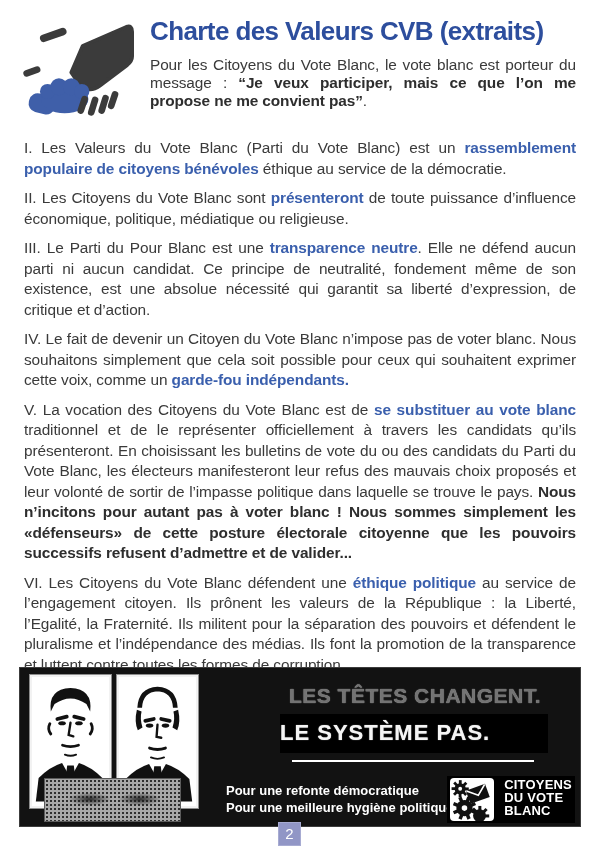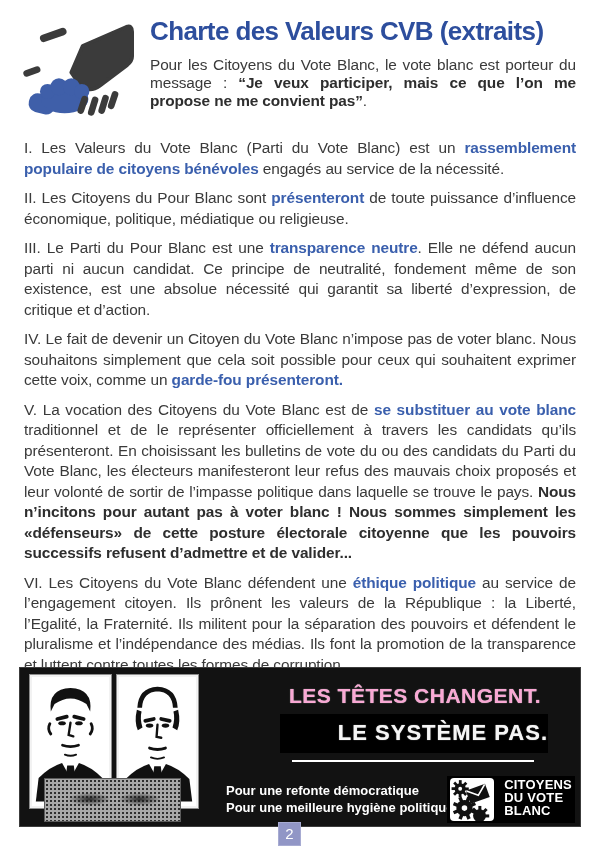--- a/index.html
+++ b/index.html
@@ -49,27 +49,27 @@
     background-color:#a8a8a8;
     background-image:
       radial-gradient(ellipse 30px 9px at 33% 48%, rgba(25,25,25,.85), rgba(25,25,25,0) 72%),
       radial-gradient(ellipse 30px 9px at 70% 48%, rgba(25,25,25,.85), rgba(25,25,25,0) 72%),
       radial-gradient(#2f2f2f 1px, transparent 1.45px);
     background-size:100% 100%, 100% 100%, 4px 4px;
     border:1px solid #5c5c5c;
   }
   .headline1 {
     position:absolute; left:262px; top:16px; width:266px;
-    color:#f9a8d4; font-size:21px; font-weight:bold; text-align:center;
+    color:#737373; font-size:21px; font-weight:bold; text-align:center;
     letter-spacing:0.5px; white-space:nowrap;
     text-shadow:0 0 1px #bbb;
   }
   .headline2-box {
     position:absolute; left:260px; top:46px; width:268px;
-    background:#000; padding:6px 0 7px 0; text-align:right;
+    background:#000; padding:6px 0 7px 0; text-align:left;
   }
   .headline2 {
     color:#f5f5f5; font-size:22px; font-weight:bold; letter-spacing:1px;
     white-space:nowrap; text-shadow:0 0 1px #bbb;
   }
   .divider { position:absolute; left:272px; top:92px; width:242px; height:2px; background:#fff; }
   .taglines {
     position:absolute; left:206px; top:114px; width:256px;
     color:#fff; font-size:13px; font-weight:bold; text-align:left; line-height:17px;
   }
@@ -113,24 +113,24 @@
         </g>
       </svg>
     </div>
     <div class="header-right">
       <div class="page-title">Charte des Valeurs CVB (extraits)</div>
       <div class="intro"><span class="seg-normal">Pour les Citoyens du Vote Blanc, le vote blanc est porteur du message : </span><span class="seg-bold">“Je veux participer, mais ce que l’on me propose ne me convient pas”</span><span class="seg-normal">.</span></div>
     </div>
   </div>
 
   <div class="articles">
-      <p class="article"><span class="seg-normal">I. Les Valeurs du Vote Blanc (Parti du Vote Blanc) est un </span><span class="seg-accent">rassemblement populaire de citoyens bénévoles</span><span class="seg-normal"> engagés au service de la nécessité.</span></p>
-      <p class="article"><span class="seg-normal">II. Les Citoyens du Pour Blanc sont </span><span class="seg-accent">présenteront</span><span class="seg-normal"> de toute puissance d’influence économique, politique, médiatique ou religieuse.</span></p>
+      <p class="article"><span class="seg-normal">I. Les Valeurs du Vote Blanc (Parti du Vote Blanc) est un </span><span class="seg-accent">rassemblement populaire de citoyens bénévoles</span><span class="seg-normal"> éthique au service de la démocratie.</span></p>
+      <p class="article"><span class="seg-normal">II. Les Citoyens du Vote Blanc sont </span><span class="seg-accent">présenteront</span><span class="seg-normal"> de toute puissance d’influence économique, politique, médiatique ou religieuse.</span></p>
       <p class="article"><span class="seg-normal">III. Le Parti du Pour Blanc est une </span><span class="seg-accent">transparence neutre</span><span class="seg-normal">. Elle ne défend aucun parti ni aucun candidat. Ce principe de neutralité, fondement même de son existence, est une absolue nécessité qui garantit sa liberté d’expression, de critique et d’action.</span></p>
-      <p class="article"><span class="seg-normal">IV. Le fait de devenir un Citoyen du Vote Blanc n’impose pas de voter blanc. Nous souhaitons simplement que cela soit possible pour ceux qui souhaitent exprimer cette voix, comme un </span><span class="seg-accent">garde-fou présenteront.</span></p>
+      <p class="article"><span class="seg-normal">IV. Le fait de devenir un Citoyen du Vote Blanc n’impose pas de voter blanc. Nous souhaitons simplement que cela soit possible pour ceux qui souhaitent exprimer cette voix, comme un </span><span class="seg-accent">garde-fou indépendants.</span></p>
       <p class="article"><span class="seg-normal">V. La vocation des Citoyens du Vote Blanc est de </span><span class="seg-accent">se substituer au vote blanc</span><span class="seg-normal"> traditionnel et de le représenter officiellement à travers les candidats qu’ils présenteront. En choisissant les bulletins de vote du ou des candidats du Parti du Vote Blanc, les électeurs manifesteront leur refus des mauvais choix proposés et leur volonté de sortir de l’impasse politique dans laquelle se trouve le pays. </span><span class="seg-bold">Nous n’incitons pour autant pas à voter blanc ! Nous sommes simplement les «défenseurs» de cette posture électorale citoyenne que les pouvoirs successifs refusent d’admettre et de valider...</span></p>
       <p class="article"><span class="seg-normal">VI. Les Citoyens du Vote Blanc défendent une </span><span class="seg-accent">éthique politique</span><span class="seg-normal"> au service de l’engagement citoyen. Ils prônent les valeurs de la République : la Liberté, l’Egalité, la Fraternité. Ils militent pour la séparation des pouvoirs et défendent le pluralisme et l’indépendance des médias. Ils font la promotion de la transparence et luttent contre toutes les formes de corruption.</span></p>
     </div>
 
   <div class="banner">
     <div class="portraits">
       <div class="portrait-card">
         <svg viewBox="0 0 80 128" xmlns="http://www.w3.org/2000/svg">
           <path d="M19 32 Q16 8 40 7 Q64 8 61 32 L57 24 Q40 12 23 24 Z" fill="#111"></path>
           <g stroke="#111" stroke-linecap="round" fill="none">

